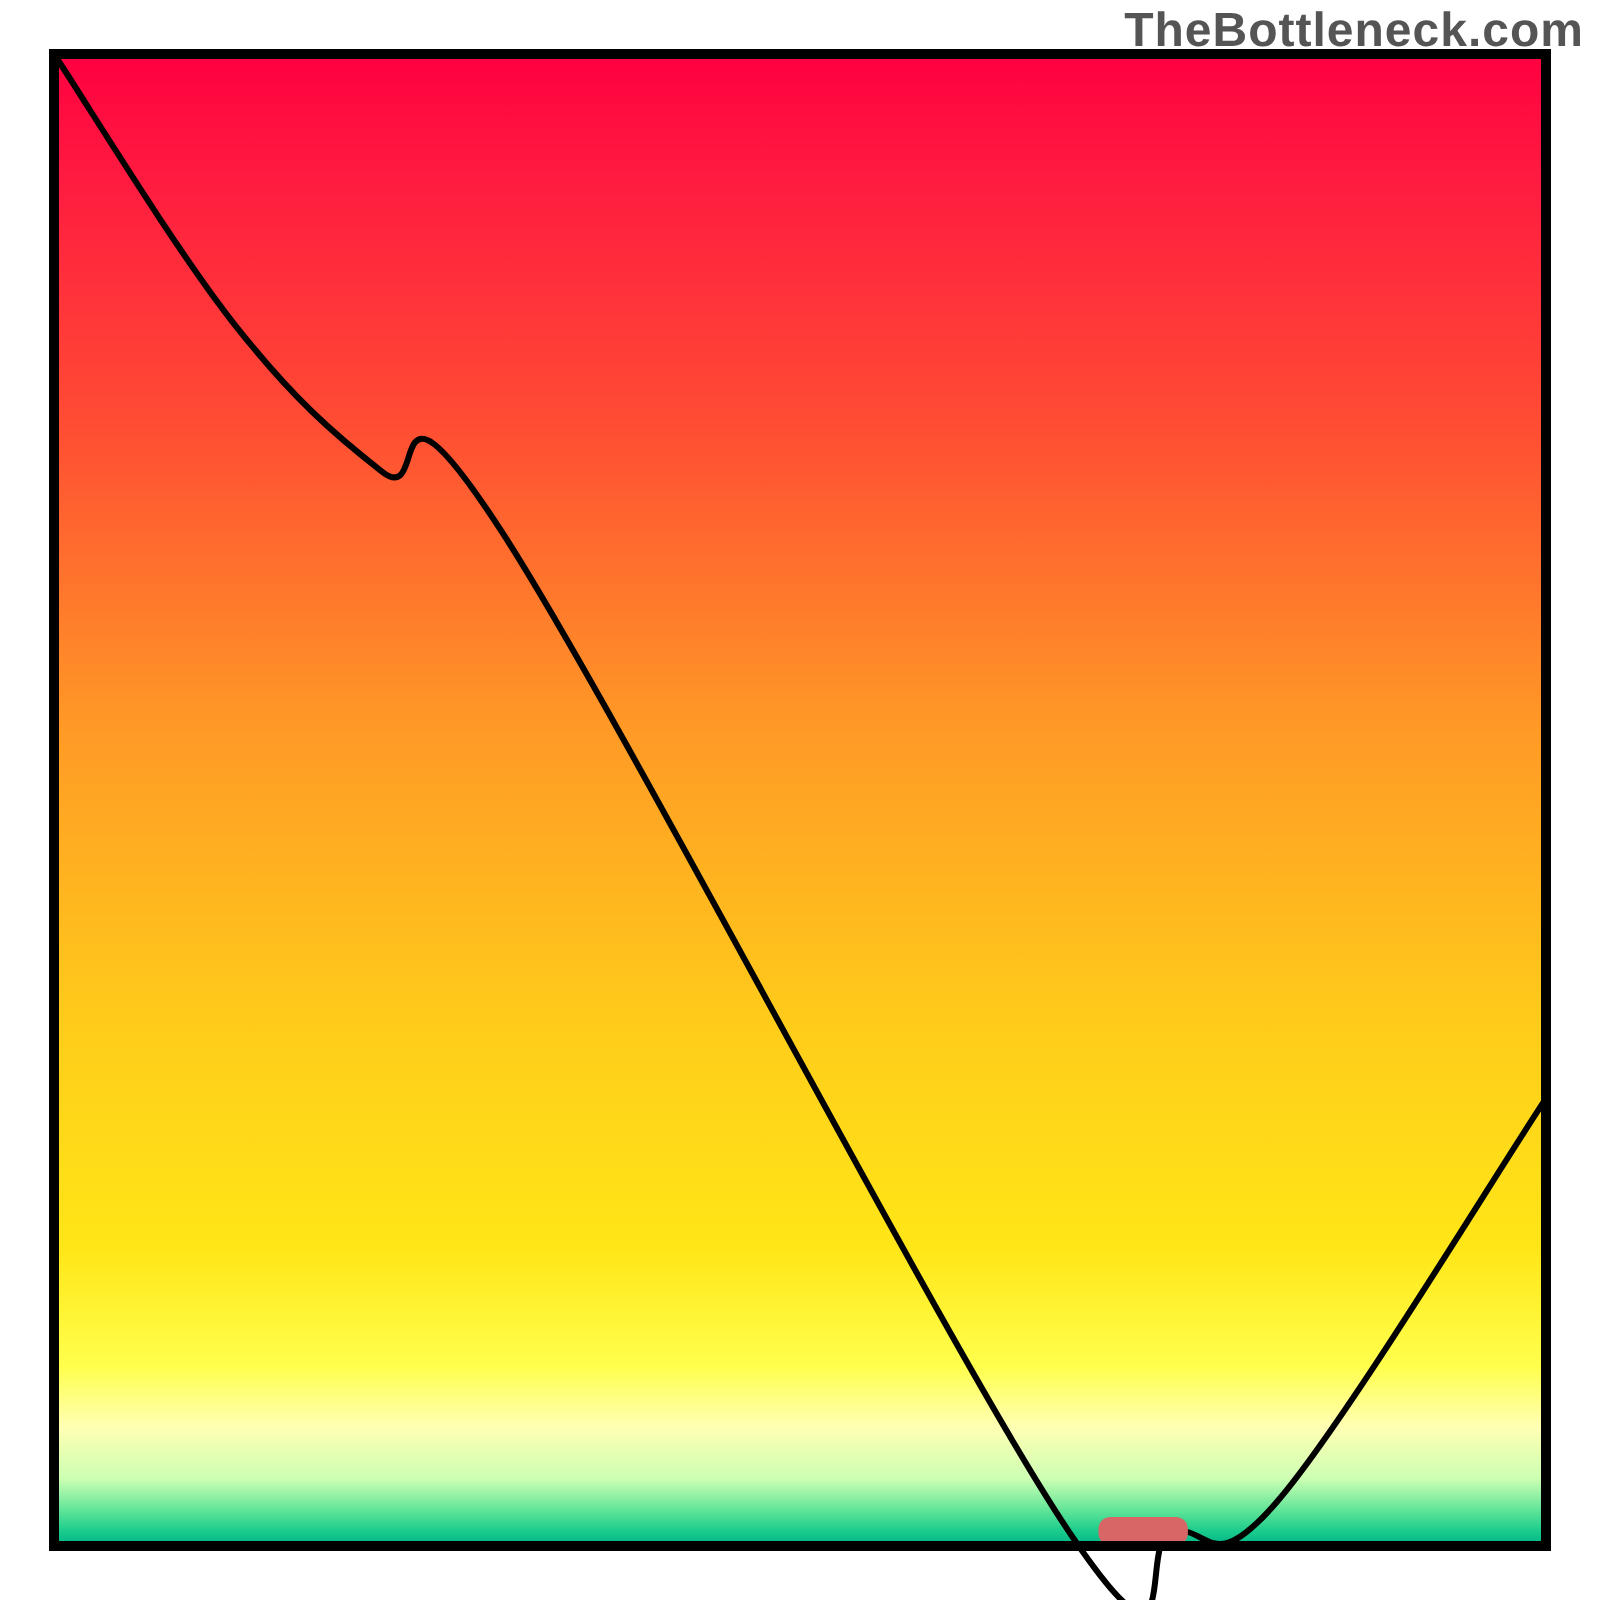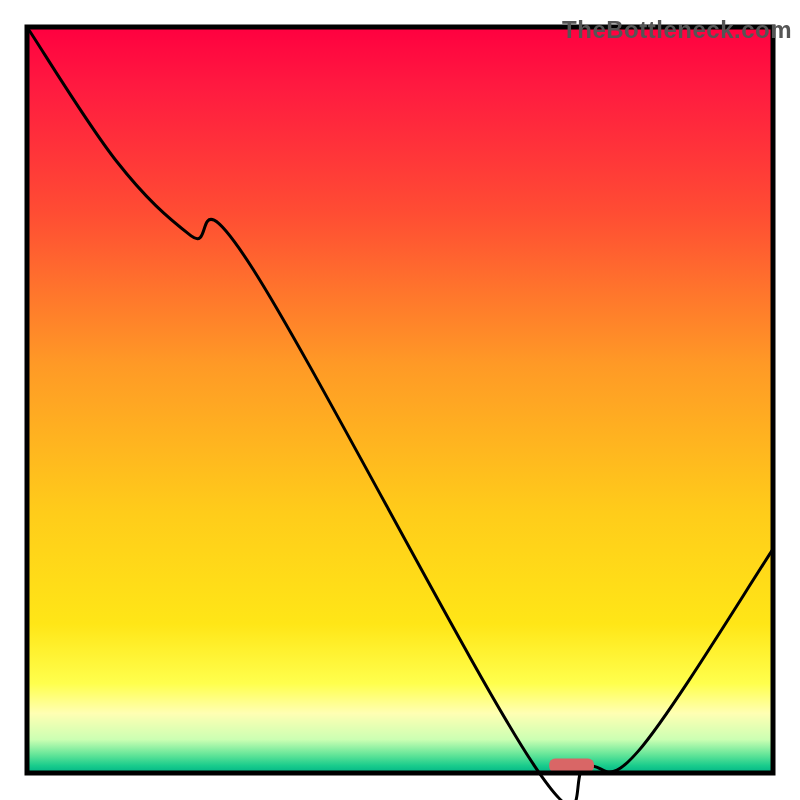--- a/index.html
+++ b/index.html
@@ -10,21 +10,21 @@
     background: #ffffff;
     font-family: Arial, Helvetica, sans-serif;
   }
   .container {
     position: relative;
     width: 800px;
     height: 800px;
   }
   .watermark {
     position: absolute;
-    top: 16px;
+    top: 2px;
     right: 8px;
     font-size: 24px;
     font-weight: bold;
     color: #555555;
     letter-spacing: 0.5px;
   }
   svg {
     display: block;
   }
 </style>

